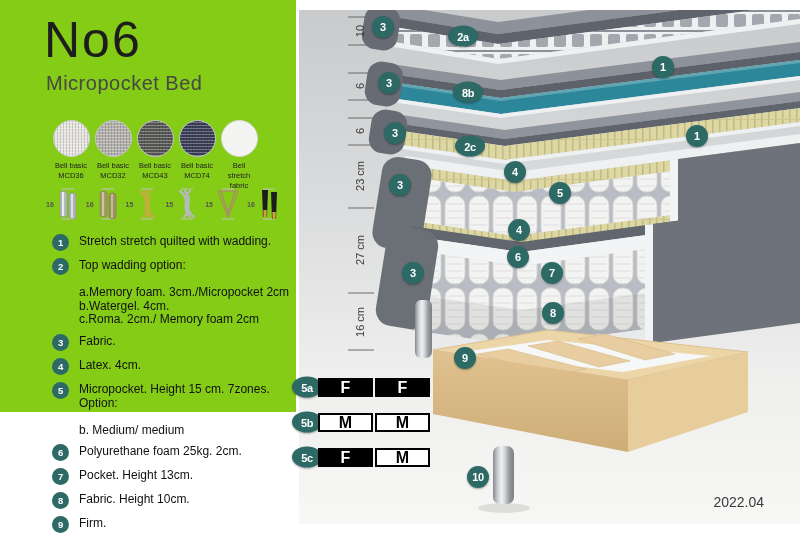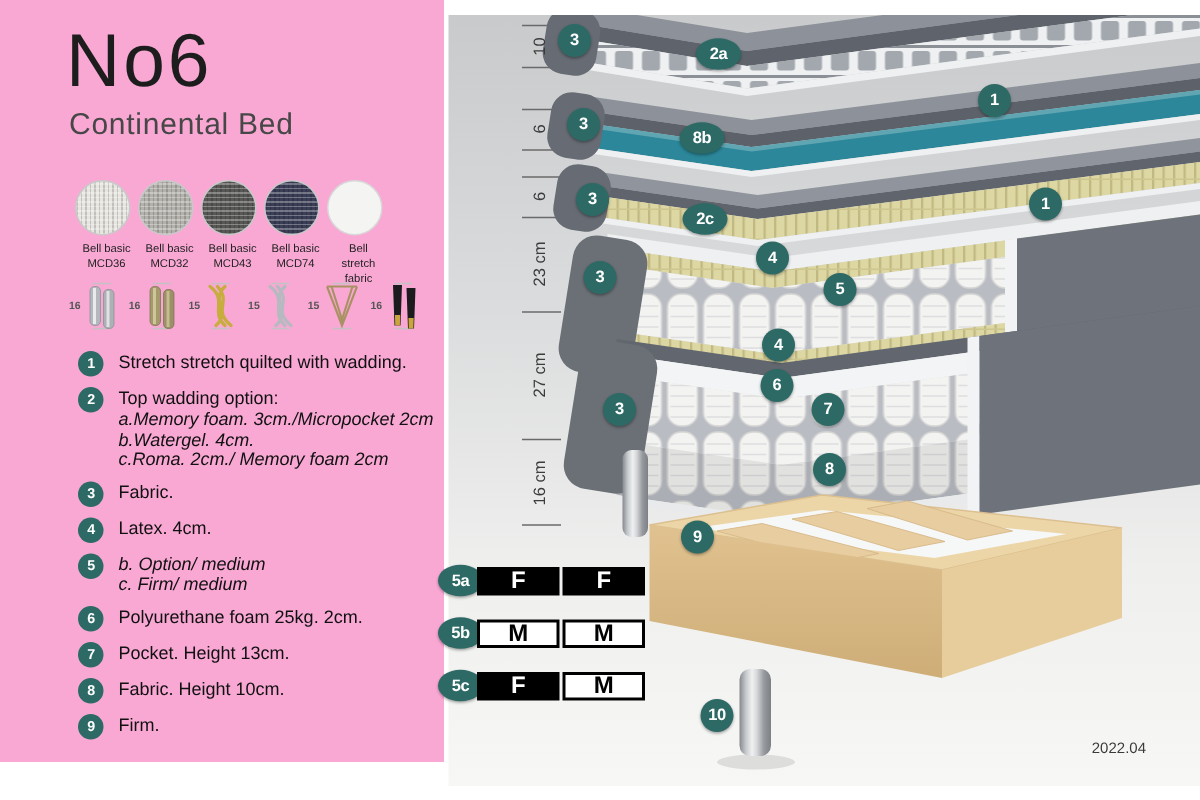--- a/index.html
+++ b/index.html
@@ -1,28 +1,28 @@
 <!DOCTYPE html>
 <html><head>
 <meta charset="utf-8">
 <style>
   * { margin:0; padding:0; box-sizing:border-box; }
   html,body { width:800px; height:533px; background:#ffffff; overflow:hidden;
               font-family:"Liberation Sans", sans-serif; }
   .stage { position:relative; width:800px; height:533px; }
 
   
-  .left-panel { position:absolute; left:0; top:0; width:296px; height:508px; background:#f9a8d4; }
+  .left-panel { position:absolute; left:0; top:0; width:296px; height:412px; background:#84cc16; }
   .title { position:absolute; left:44px; top:14px; font-size:50px; font-weight:300;
            letter-spacing:2px; color:#1d1d1d; line-height:1.05; }
   .subtitle { position:absolute; left:46px; top:72px; font-size:20px; font-weight:300;
               letter-spacing:.5px; color:#474747; }
 
   .swatch-row { position:absolute; left:50px; top:120px; display:flex; }
-  .swatch-item { width:42px; display:flex; flex-direction:column; }
+  .swatch-item { width:42px; display:flex; flex-direction:column; align-items:center; }
   .swatch { width:37px; height:37px; border-radius:50%; border:1px solid #c9c9c9;
             background-image:
               repeating-linear-gradient(0deg, rgba(255,255,255,.30) 0 1px, transparent 1px 3px),
               repeating-linear-gradient(90deg, rgba(0,0,0,.16) 0 1px, transparent 1px 3px); }
   .swatch.c1 { background-color:#e7e5e0; }
   .swatch.c2 { background-color:#b3b1ac; }
   .swatch.c3 { background-color:#575755; }
   .swatch.c4 { background-color:#3a3e56; }
   .swatch.c5 { background-color:#f4f4f2; background-image:none; border-color:#d8d8d8; }
   .swatch-label { margin-top:4px; font-size:7.5px; line-height:1.3; text-align:center; color:#222; }
@@ -32,21 +32,21 @@
   .leg-num { font-size:7px; font-weight:bold; color:#555; }
 
   
   .list { position:absolute; left:52px; top:234px; width:238px; display:flex;
           flex-direction:column; gap:7px; }
   .li { display:flex; align-items:flex-start; }
   .li-badge { flex-shrink:0; width:17px; height:17px; border-radius:50%; background:#2d6a66;
               color:#fff; font-size:9.5px; font-weight:bold; display:flex; align-items:center;
               justify-content:center; margin-right:10px; letter-spacing:-.5px; }
   .li-body { font-size:12px; line-height:14px; color:#111; }
-  .li-sub { margin-top:1px;font-style:italic; }
+  .li-sub { margin-top:14px; }
   .li-sub div { font-size:12px; line-height:13.5px; color:#111; }
 
   
   .panel { position:absolute; left:299px; top:10px; width:501px; height:514px;
            background:linear-gradient(180deg,#c9cacc 0%, #dcddde 40%, #efefee 72%, #f7f7f6 100%); }
   .panel svg.scene { position:absolute; left:0; top:0; }
 
   .ruler-label { position:absolute; transform:translate(-50%,-50%) rotate(-90deg);
                  font-size:11px; color:#3c3c3c; white-space:nowrap; }
 
@@ -55,30 +55,30 @@
         justify-content:center; transform:translate(-50%,-50%);
         box-shadow:0 1px 2px rgba(0,0,0,.35); letter-spacing:-.3px; }
   .co.wide { width:30px; height:21px; }
 
   .frow { position:absolute; display:flex; gap:2px; }
   .fcell { width:55px; height:19px; display:flex; align-items:center; justify-content:center;
            font-size:16px; font-weight:bold; }
   .fcell.dark  { background:#000; color:#fff; }
   .fcell.light { background:#fff; color:#000; border:2px solid #000; }
 
-  .version { position:absolute; right:36px; top:484px; font-size:10px; color:#3a3a3a; }
+  .version { position:absolute; right:36px; top:484px; font-size:14px; color:#3a3a3a; }
 </style>
 </head>
 <body>
 
 <div class="stage">
 
   <div class="left-panel">
     <div class="title">No6</div>
-    <div class="subtitle">Continental Bed</div>
+    <div class="subtitle">Micropocket Bed</div>
 
     <div class="swatch-row">
       <div class="swatch-item">
         <div class="swatch c1"></div>
         <div class="swatch-label">
           <div>Bell basic</div>
             <div>MCD36</div>
         </div>
       </div>
       <div class="swatch-item">
@@ -192,23 +192,23 @@
         <div class="li-badge">3</div>
         <div class="li-body">Fabric.</div>
       </div>
       <div class="li">
         <div class="li-badge">4</div>
         <div class="li-body">Latex. 4cm.</div>
       </div>
       <div class="li">
         <div class="li-badge">5</div>
         <div class="li-body">
+          <div>Micropocket. Height 15 cm. 7zones. Option:</div>
           <div class="li-sub">
-            <div>b. Option/ medium</div>
-            <div>c. Firm/ medium</div>
+            <div>b. Medium/ medium</div>
           </div>
         </div>
       </div>
       <div class="li">
         <div class="li-badge">6</div>
         <div class="li-body">Polyurethane foam 25kg. 2cm.</div>
       </div>
       <div class="li">
         <div class="li-badge">7</div>
         <div class="li-body">Pocket. Height 13cm.</div>
@@ -339,21 +339,21 @@
     </svg>
 
     <div class="ruler-label" style="left:61px; top:21px">10</div>
     <div class="ruler-label" style="left:61px; top:76px">6</div>
     <div class="ruler-label" style="left:61px; top:121px">6</div>
     <div class="ruler-label" style="left:61px; top:166px">23 cm</div>
     <div class="ruler-label" style="left:61px; top:240px">27 cm</div>
     <div class="ruler-label" style="left:61px; top:312px">16 cm</div>
 
     <div class="co" style="left:84px;  top:17px">3</div>
-    <div class="co wide" style="left:180px; top:26px">2a</div>
+    <div class="co wide" style="left:164px; top:26px">2a</div>
     <div class="co" style="left:364px; top:57px">1</div>
     <div class="co" style="left:90px;  top:73px">3</div>
     <div class="co wide" style="left:169px; top:82px">8b</div>
     <div class="co" style="left:96px;  top:123px">3</div>
     <div class="co wide" style="left:171px; top:136px">2c</div>
     <div class="co" style="left:398px; top:126px">1</div>
     <div class="co" style="left:216px; top:162px">4</div>
     <div class="co" style="left:261px; top:183px">5</div>
     <div class="co" style="left:101px; top:175px">3</div>
     <div class="co" style="left:220px; top:220px">4</div>

